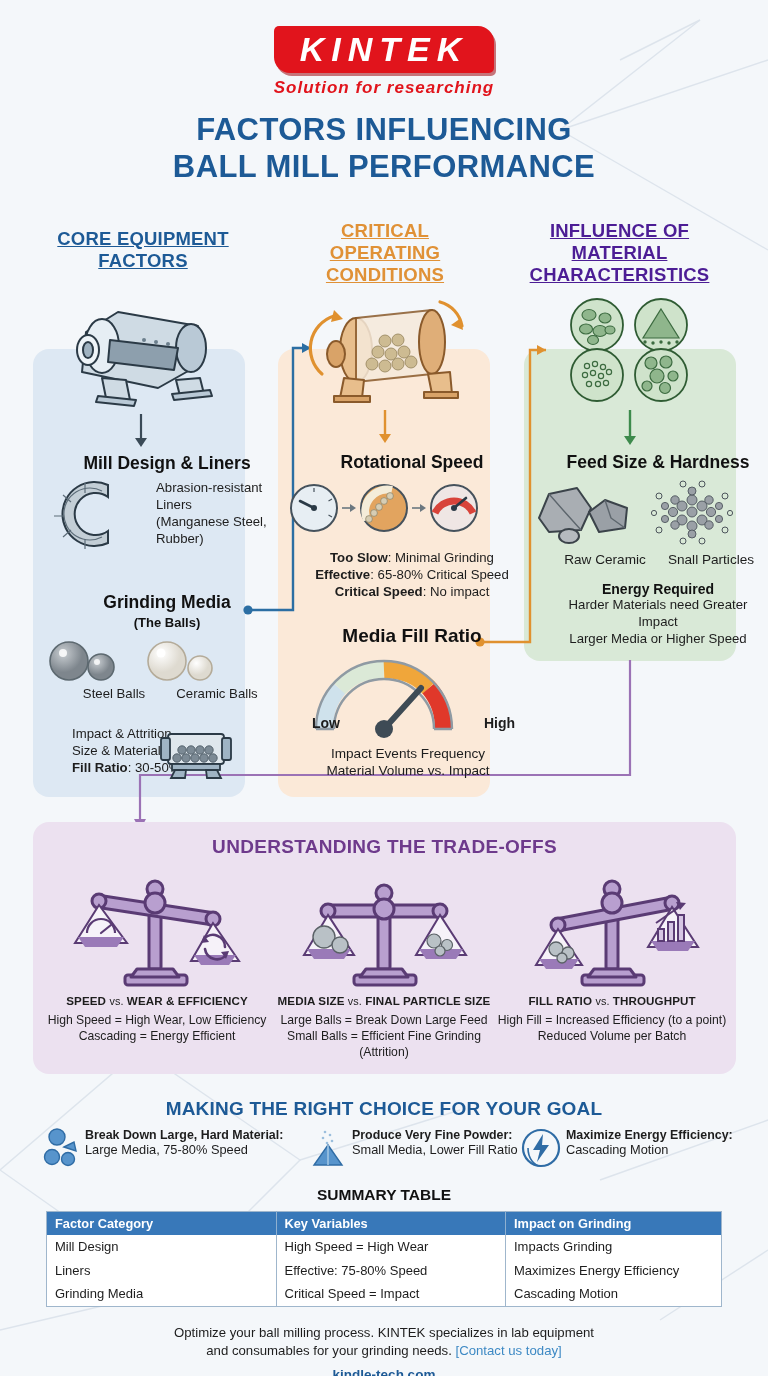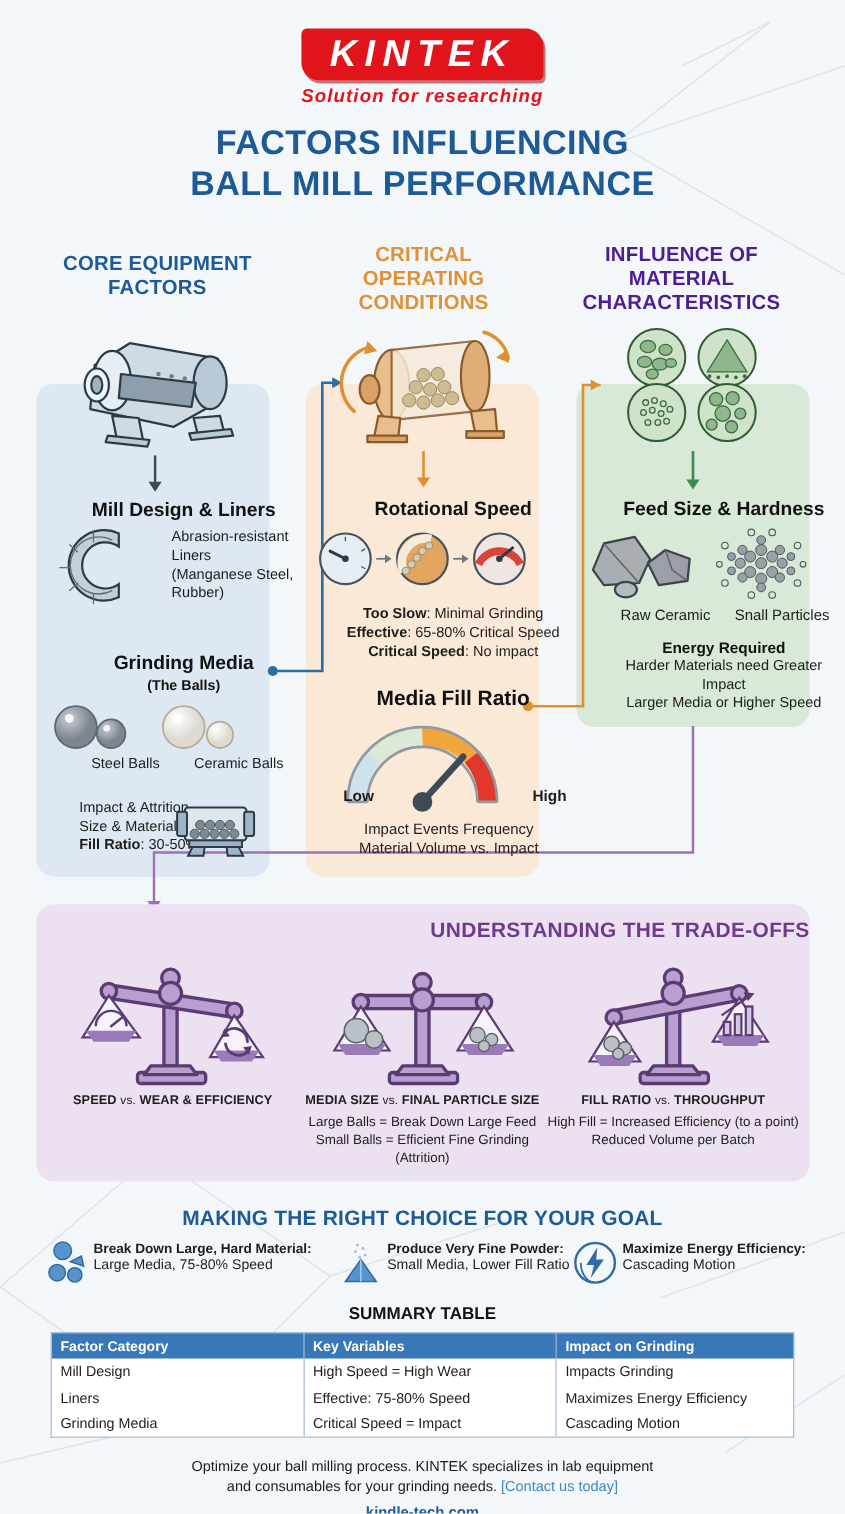--- a/index.html
+++ b/index.html
@@ -37,21 +37,21 @@
   .main-title{
     position:absolute; left:0; right:0; top:112px;
     text-align:center; color:#1d5a96;
     font-size:31px; font-weight:bold; line-height:1.18;
     letter-spacing:.4px;
   }
 
   
   .col-head{
     position:absolute; text-align:center; font-weight:bold;
-    font-size:18.5px; line-height:1.2; letter-spacing:.2px;
+    font-size:18.5px; line-height:1.2; letter-spacing:.2px;text-decoration:underline;
   }
   #head-core{ left:18px; top:228px; width:250px; color:#1d5a96; }
   #head-ops { left:285px; top:220px; width:200px; color:#e09136; }
   #head-mat { left:492px; top:220px; width:255px; color:#4c1d95; }
 
   .panel{ position:absolute; border-radius:16px; }
   #panel-core{ left:33px; top:349px; width:212px; height:448px; background:#dde8f3; }
   #panel-ops { left:278px; top:349px; width:212px; height:448px; background:#fbe9d8; }
   #panel-mat { left:524px; top:349px; width:212px; height:312px; background:#d9e9d7; }
 
@@ -64,21 +64,21 @@
   
   svg{ display:block; overflow:visible; }
   .art{ position:absolute; }
 
   
   #tradeoffs{
     position:absolute; left:33px; top:822px; width:703px; height:252px;
     background:#ece1f0; border-radius:16px;
   }
   #tradeoff-title{
-    position:absolute; left:33px; top:836px; width:703px; text-align:right;
+    position:absolute; left:33px; top:836px; width:703px; text-align:center;
     color:#6e3a8c; font-weight:bold; font-size:19px; letter-spacing:.3px;
   }
   .to-cell{ position:absolute; top:865px; width:234px; text-align:center; }
   .to-label{ font-size:11.6px; font-weight:bold; margin-top:4px; letter-spacing:.1px; }
   .to-label .vs{ font-weight:normal; font-size:10.8px; }
   .to-desc{ font-size:12.2px; line-height:1.32; margin-top:5px; }
 
   
   #choice-title{
     position:absolute; left:0; right:0; top:1098px; text-align:center;
@@ -529,20 +529,24 @@
         <path d="M147 74 A12 12 0 0 1 168 82"></path>
         <path d="M169 90 A12 12 0 0 1 148 84"></path>
       </g>
       <path d="M147 70 l-3 8 l8 -1 z" fill="#5a3b74"></path>
       <path d="M169 94 l3 -8 l-8 1 z" fill="#5a3b74"></path>
     </svg>
     <div class="to-label">
       <span>SPEED</span>
       <span class="vs">vs.</span>
       <span>WEAR &amp; EFFICIENCY</span>
+    </div>
+    <div class="to-desc">
+      <div>High Speed = High Wear, Low Efficiency</div>
+      <div>Cascading = Energy Efficient</div>
     </div>
   </div>
 
   <div class="to-cell" style="left:267px;">
     <svg width="200" height="125" viewBox="0 0 200 125" style="margin:0 auto;">
       <g stroke="#5a3b74" stroke-width="3" fill="#b89fcf" stroke-linejoin="round">
         <rect x="94" y="36" width="12" height="68" rx="2"></rect>
         <rect x="70" y="110" width="62" height="10" rx="3"></rect>
         <path d="M82 104 h36 l6 8 H76 Z"></path>
         <circle cx="100" cy="28" r="8"></circle>

